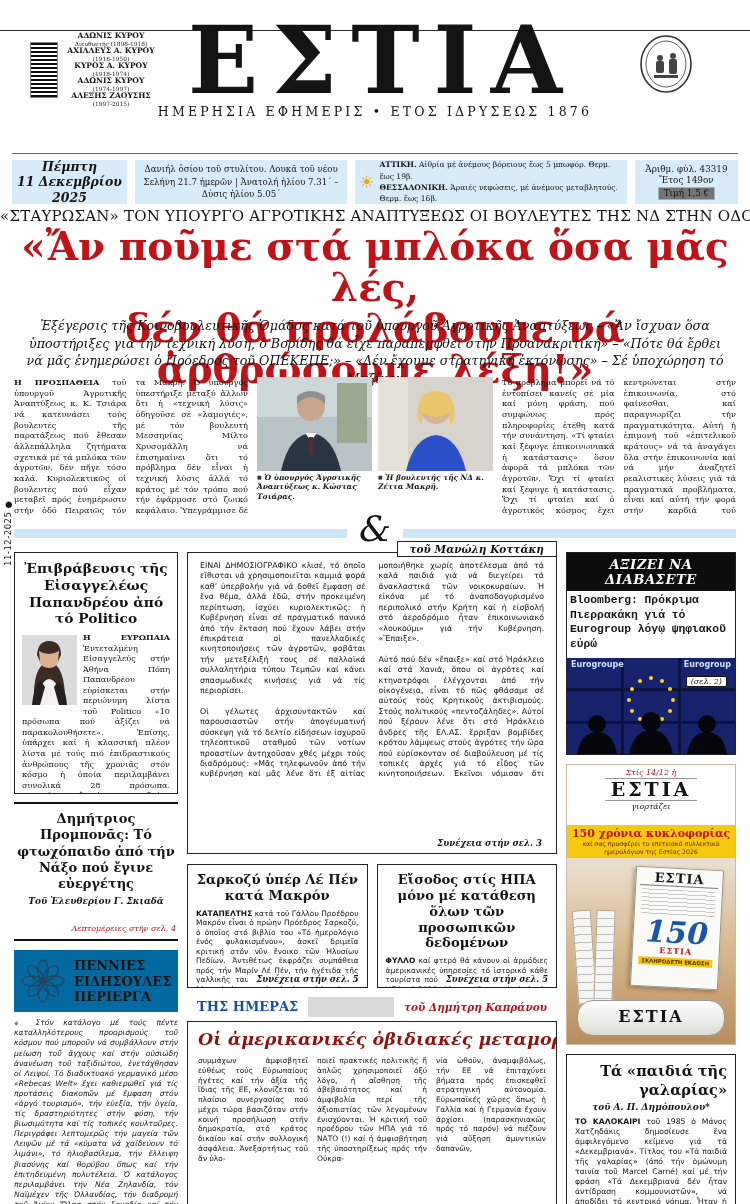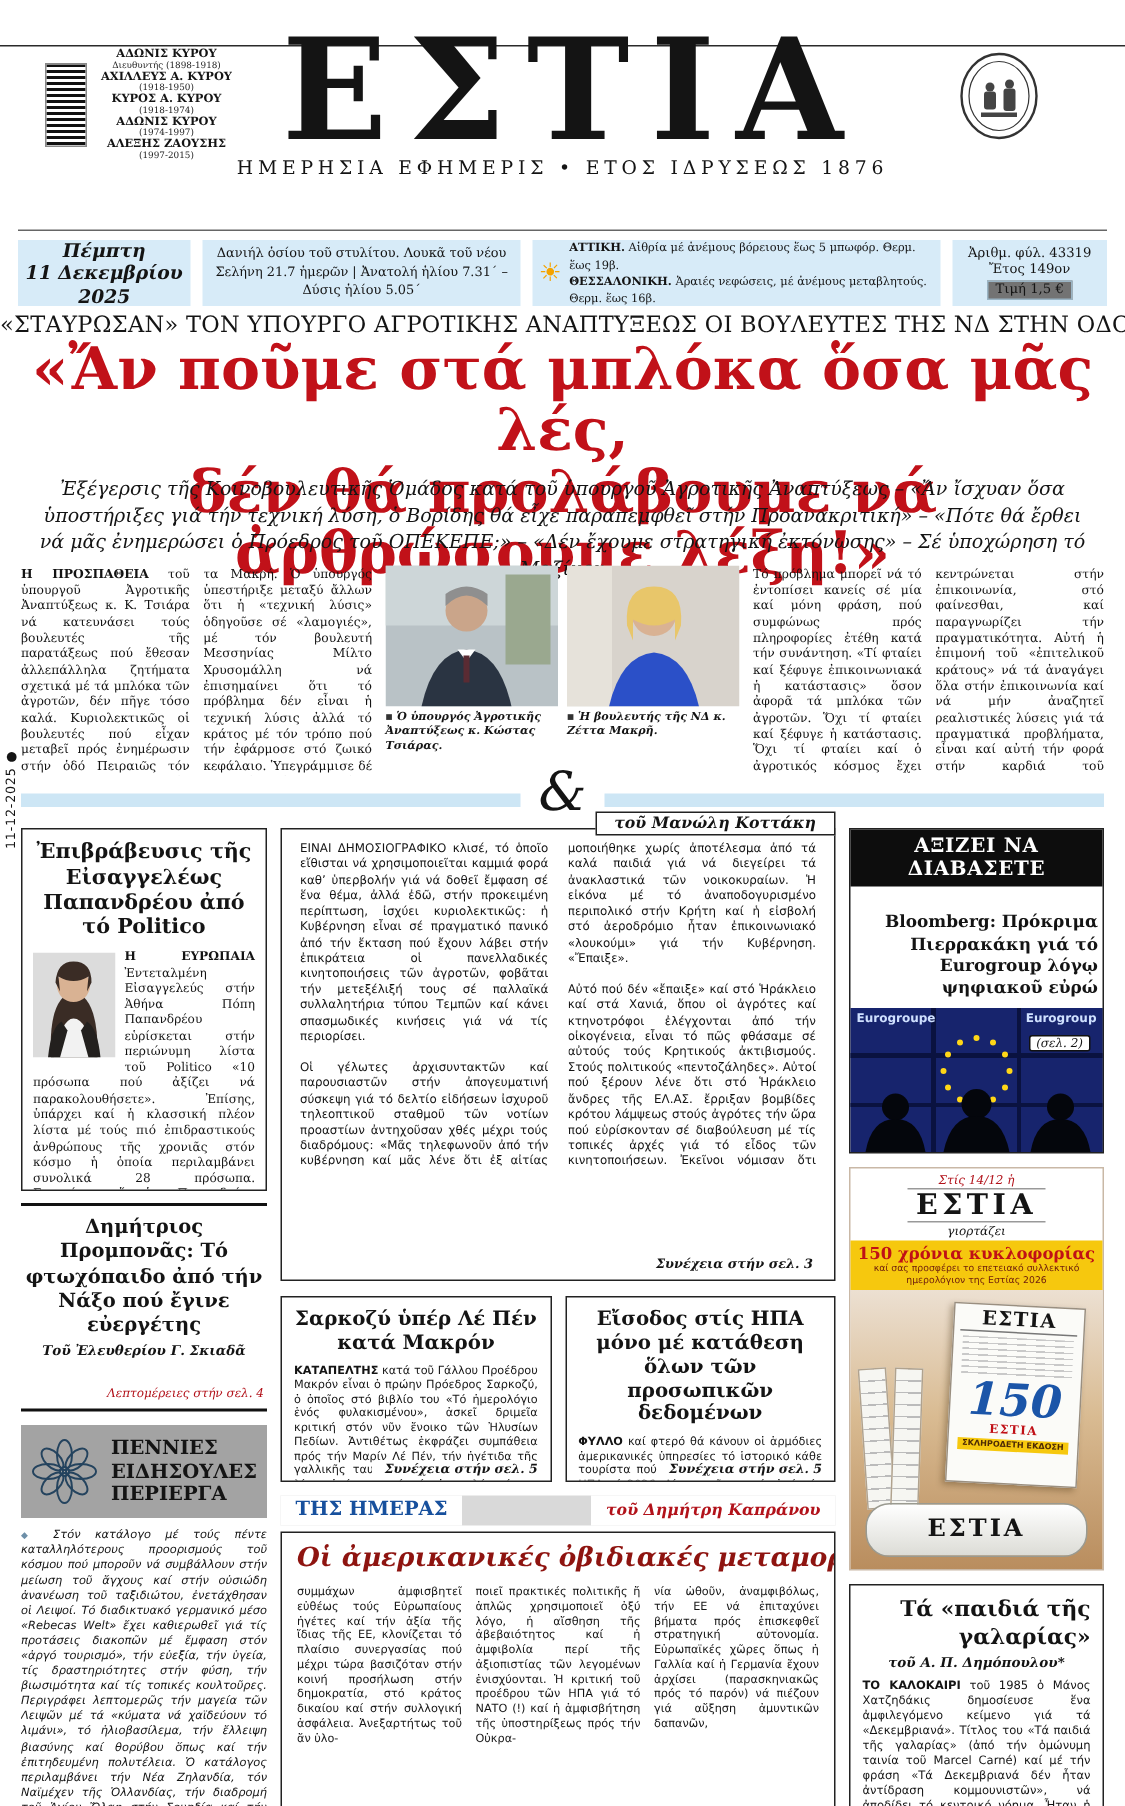--- a/index.html
+++ b/index.html
@@ -66,21 +66,21 @@
   .polbox{border:1px solid #222;height:226px;padding:7px 7px;overflow:hidden;}
   .pol-title{font-size:13.8px;font-weight:bold;text-align:center;line-height:1.22;margin-bottom:5px;}
   .portrait{float:left;width:55px;height:70px;margin:3px 6px 2px 0;}
   .pol-body{font-size:8.1px;line-height:1.3;text-align:justify;}
   .prombox{margin-top:8px;border-top:2.5px solid #111;border-bottom:2.5px solid #111;
            padding:7px 2px 6px;text-align:center;}
   .prom-title{font-size:13px;font-weight:bold;line-height:1.25;}
   .prom-by{font-size:9px;font-style:italic;font-weight:bold;margin-top:4px;}
   .prom-note{font-size:8px;font-style:italic;color:#b2121a;text-align:right;margin-top:18px;}
   .pennies{margin-top:9px;}
-  .pen-head{background:#a3a3a3;display:flex;align-items:flex-end;gap:8px;padding:8px 6px;}
+  .pen-head{background:#0369a1;display:flex;align-items:flex-end;gap:8px;padding:8px 6px;}
   .pen-title{font-size:13px;font-weight:bold;line-height:1.18;}
   .pen-body{margin-top:6px;font-family:"DejaVu Sans",sans-serif;font-style:italic;
             font-size:7.6px;line-height:1.33;text-align:justify;overflow:hidden;height:266px;}
   .pen-item{margin-bottom:7px;}
   .pen-bullet{color:#6d8fa8;font-size:6px;font-style:normal;}
 
   
   .kotbox{border:1px solid #222;height:284px;padding:8px 12px;position:relative;}
   .kot-by{position:absolute;top:-12px;right:-1px;border:1px solid #222;background:#fff;
           padding:1px 12px;font-size:10.5px;font-weight:bold;font-style:italic;}
@@ -107,35 +107,35 @@
              overflow:hidden;}
   .imera-title{color:#8e1410;font-size:17.5px;font-weight:bold;font-style:italic;
                text-align:center;margin-bottom:7px;white-space:nowrap;}
   .imera-cols{display:flex;gap:9px;}
   .icol{flex:1;font-family:"DejaVu Sans",sans-serif;font-size:7.5px;line-height:1.3;
         text-align:justify;height:142px;overflow:hidden;}
 
   
   .axbox{border:1px solid #222;}
   .ax-head{background:#0d0d0d;color:#fff;text-align:center;font-size:13.2px;font-weight:bold;
-           padding:4px 0;letter-spacing:.5px;}
-  .ax-title{font-size:11.3px;font-weight:bold;text-align:right;line-height:1.3;padding:16px 3px 6px;}
+           padding:4px 0;letter-spacing:.5px;font-style:italic;}
+  .ax-title{font-size:11.3px;font-weight:bold;text-align:left;line-height:1.3;padding:2px 3px 6px;font-family:Liberation Mono, monospace;}
   .ax-photo{height:96px;position:relative;background:#17246d;background-image:
       repeating-linear-gradient(90deg,transparent 0 54px,#0a1240 54px 57px),
       repeating-linear-gradient(0deg,transparent 0 30px,#0a1240 30px 33px);}
   .eg-l{position:absolute;top:2px;left:4px;color:#cfe0ff;font-size:8px;font-weight:bold;
         font-family:"DejaVu Sans",sans-serif;}
   .eg-r{position:absolute;top:2px;right:4px;color:#cfe0ff;font-size:8px;font-weight:bold;
         font-family:"DejaVu Sans",sans-serif;}
   .eg-badge{position:absolute;top:18px;right:8px;background:#fff;border:1px solid #111;
             font-style:italic;font-size:8px;padding:0 4px;border-radius:2px;}
   .eg-stars{position:absolute;top:14px;left:50%;transform:translateX(-50%);}
   .eg-sil{position:absolute;bottom:0;left:0;right:0;}
   .promo{margin-top:9px;border:1px solid #c9b8a6;}
-  .promo-top{text-align:center;padding:3px 0 2px;}
+  .promo-top{text-align:center;padding:3px 0 14px;}
   .promo-when{font-size:8px;color:#b2121a;font-style:italic;}
   .promo-logo{font-size:19px;font-weight:bold;letter-spacing:3px;line-height:1;
               border-top:1px solid #999;border-bottom:1px solid #999;display:inline-block;
               padding:1px 6px;margin:1px 0;}
   .promo-cel{font-size:8px;font-style:italic;}
   .promo-band{background:#f6c80e;text-align:center;padding:2px 2px 3px;}
   .pb1{color:#c01016;font-weight:bold;font-size:11px;line-height:1.2;}
   .pb2{font-size:6.2px;color:#70200e;line-height:1.25;font-family:"DejaVu Sans",sans-serif;}
   .promo-img{height:186px;position:relative;overflow:hidden;
      background:linear-gradient(180deg,#ece0d2 0%,#d9bb92 45%,#b98d5e 100%);}

